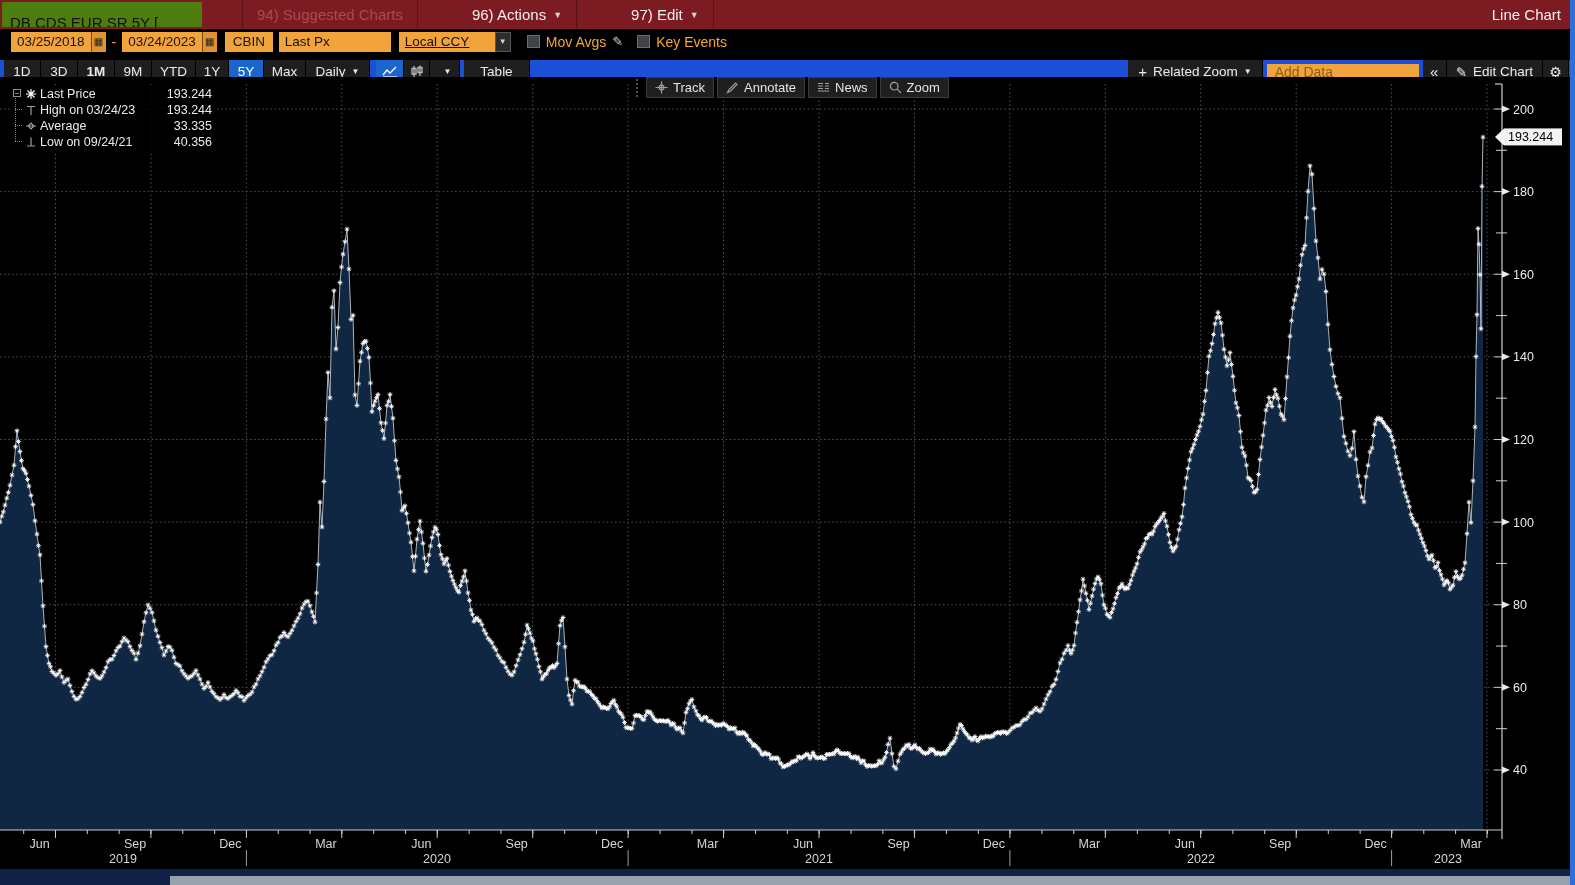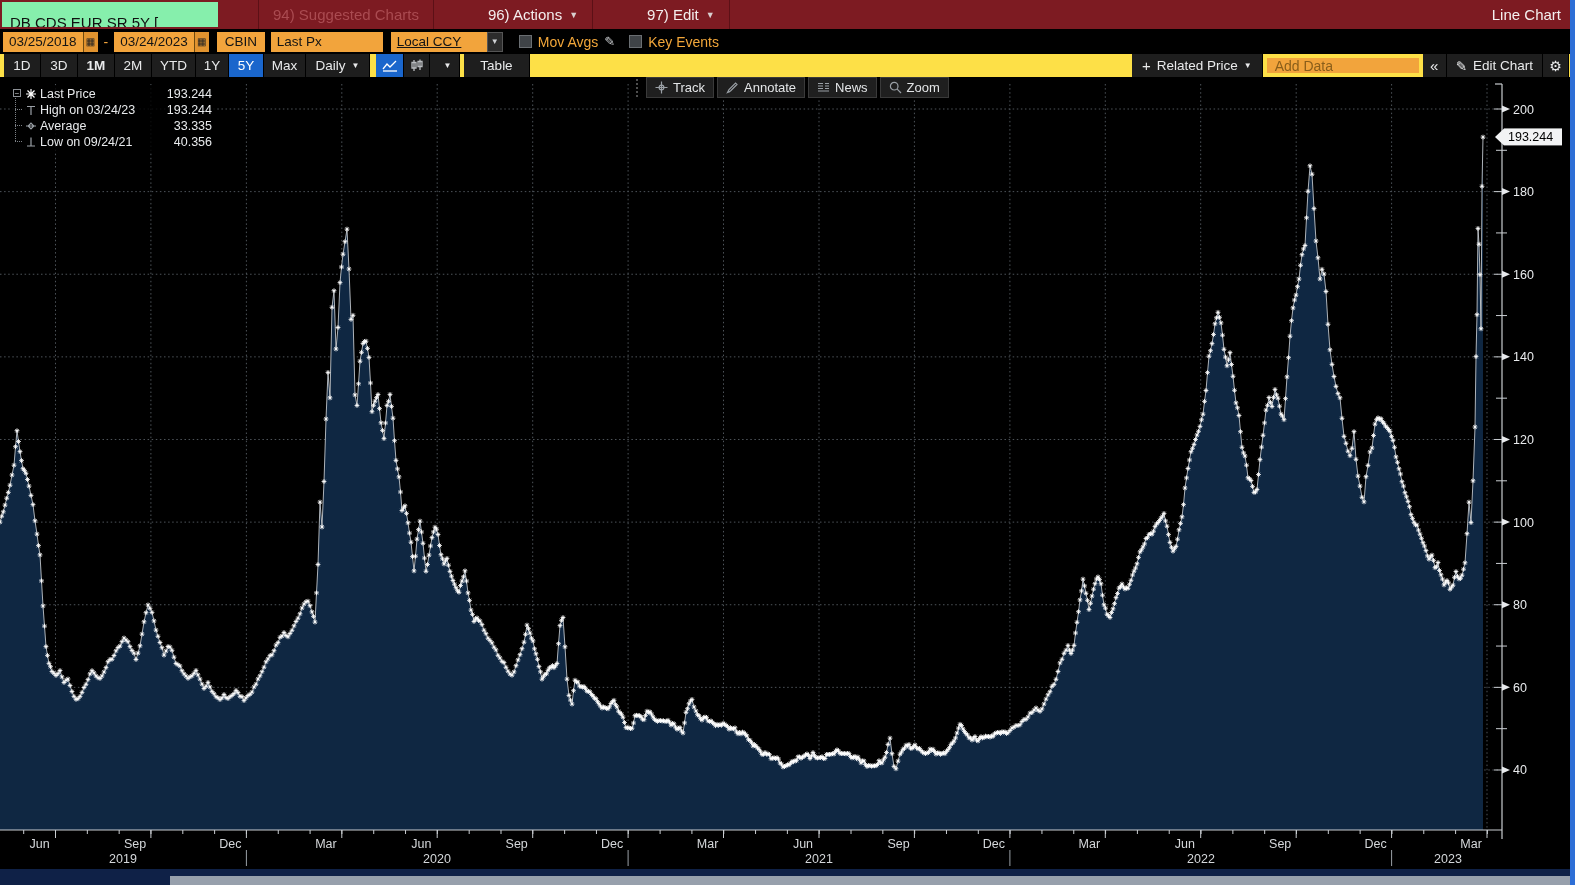--- a/index.html
+++ b/index.html
@@ -3,47 +3,47 @@
 <meta charset="utf-8">
 <style>
   * { margin:0; padding:0; box-sizing:border-box; }
   html,body { width:1575px; height:885px; background:#000; overflow:hidden;
               font-family:"Liberation Sans", sans-serif; }
   .screen { position:relative; width:1575px; height:885px; background:#000; }
 
   
   .menubar { position:absolute; top:0; left:0; width:1575px; height:29px;
              background:#7d1b22; display:flex; align-items:center; }
-  .ticker-box { margin-left:2px; height:25px; background:#86efac; color:#111;
+  .ticker-box { margin-left:2px; height:25px; background:#4d7c0f; color:#111;
                 font-size:15px; display:flex; align-items:center; padding:16px 6px 0 8px;
-                white-space:nowrap; width:216px; overflow:hidden; }
+                white-space:nowrap; width:200px; overflow:hidden; }
   .menu-item { height:29px; display:flex; align-items:center; padding:0 14px;
                font-size:15px; color:#f4eeee; border-right:1px solid #5c1016;
                white-space:nowrap;margin-left:40px; }
   .menu-item.muted { color:#aa4b51; }
   .menu-caret { font-size:9px; margin-left:7px; color:#d8cfcf; }
   .menubar-right { margin-left:auto; color:#f4f0f0; font-size:15px; padding-right:14px; }
 
   
   .ctrlbar { position:absolute; top:29px; left:0; width:1575px; height:25px;
-             background:#000; display:flex; align-items:center; gap:6px; padding-left:3px; }
+             background:#000; display:flex; align-items:center; gap:6px; padding-left:11px; }
   .amber-field { background:#f2a43c; color:#141414; font-size:13.5px; height:20px;
                  display:flex; align-items:center; padding:0 6px; white-space:nowrap; }
   .cal-btn { height:20px; width:15px; background:#e1932f; border-left:1px solid #6e4a10;
              display:flex; align-items:center; justify-content:center; font-size:10px; color:#222; }
   .dash { color:#f2a43c; font-size:14px; }
   .dd-btn { height:20px; width:16px; background:#2c2c2c; border:1px solid #555;
             color:#cfd2d5; font-size:8px; display:flex; align-items:center; justify-content:center; }
   .chk { width:13px; height:13px; background:#3f4347; border:1px solid #6a6e72; }
   .amber-label { color:#f3a73a; font-size:14px; white-space:nowrap; }
   .pencil { color:#c9cccf; font-size:13px; }
 
   
-  .toolbar { position:absolute; top:54px; left:0; width:1575px; height:23px;
-             background:#fde047; display:flex; align-items:center; }
+  .toolbar { position:absolute; top:60px; left:0; width:1575px; height:23px;
+             background:#1d4ed8; display:flex; align-items:center; }
   .tb-btn { height:23px; background:#1e1e1e; border-right:1px solid #000;
             color:#e9eaeb; font-size:13.5px; display:flex; align-items:center;
             justify-content:center; white-space:nowrap; }
   .tb-btn.blue { background:#1a66cc; color:#fff; }
   .tb-caret { font-size:8px; margin-left:6px; }
   .tb-right { margin-left:auto; display:flex; align-items:center; height:23px; }
   .add-data { width:152px; height:15px; background:#f2a43c; color:#8a5e1a;
               font-size:14px; display:flex; align-items:center; padding:0 8px; margin:0 4px; }
   .tb-icon { stroke:#b9bcbf; fill:none; stroke-width:1.3; }
 
@@ -118,21 +118,21 @@
     <div class="pencil">✎</div>
     <div class="chk" style="margin-left:8px;"></div>
     <div class="amber-label">Key Events</div>
   </div>
 
   <div class="toolbar">
     <div style="width:4px;"></div>
     <div class="tb-btn" style="width:37px;">1D</div>
     <div class="tb-btn" style="width:37px;text-align:center;">3D</div>
     <div class="tb-btn" style="width:37px;font-weight:bold;">1M</div>
-    <div class="tb-btn" style="width:37px;">2M</div>
+    <div class="tb-btn" style="width:37px;">9M</div>
     <div class="tb-btn" style="width:44px;">YTD</div>
     <div class="tb-btn" style="width:33px;">1Y</div>
     <div class="tb-btn blue" style="width:35px;">5Y</div>
     <div class="tb-btn" style="width:42px;">Max</div>
     <div class="tb-btn" style="width:64px;">
       <span>Daily</span>
       <span class="tb-caret">▼</span>
     </div>
     <div style="width:6px;"></div>
     <div class="tb-btn blue" style="width:28px;">
@@ -148,21 +148,21 @@
     </div>
     <div class="tb-btn" style="width:30px;">
       <span class="tb-caret">▼</span>
     </div>
     <div style="width:4px;"></div>
     <div class="tb-btn" style="width:66px;">Table</div>
 
     <div class="tb-right">
       <div class="tb-btn" style="padding:0 10px;">
         <span style="margin-right:6px; font-size:15px;">+</span>
-        <span>Related Price</span>
+        <span>Related Zoom</span>
         <span class="tb-caret">▼</span>
       </div>
       <div class="add-data">Add Data</div>
       <div class="tb-btn" style="width:24px; font-size:15px;">«</div>
       <div class="tb-btn" style="padding:0 9px;">
         <span style="margin-right:6px;">✎</span>
         <span>Edit Chart</span>
       </div>
       <div class="tb-btn" style="width:26px; font-size:14px;">
         <span>⚙</span>

